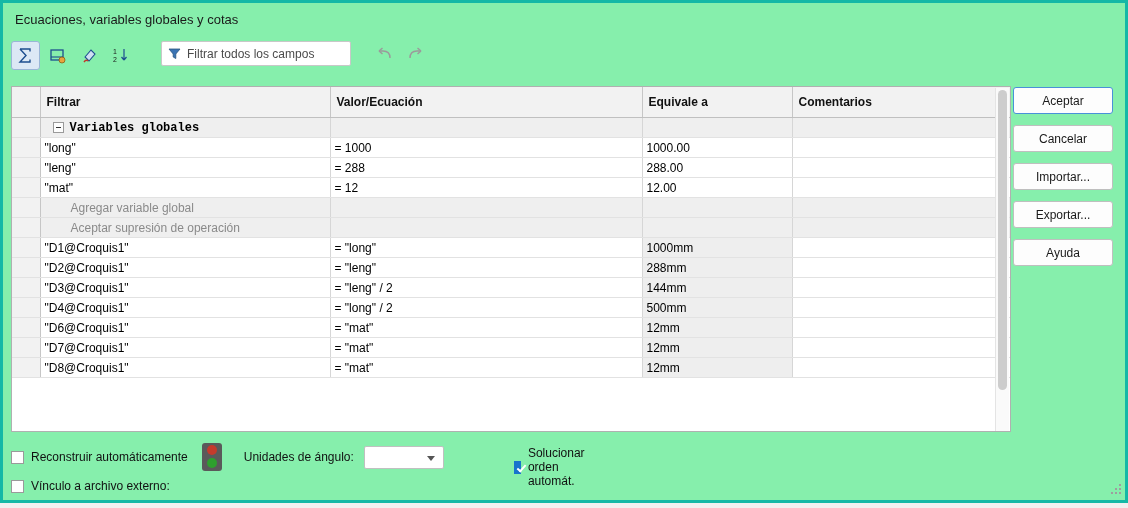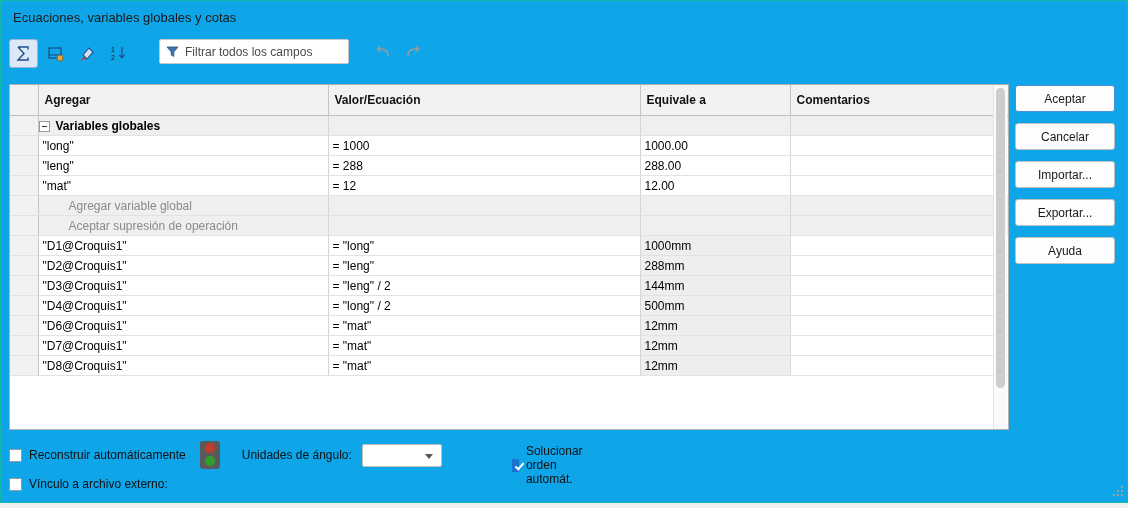--- a/index.html
+++ b/index.html
@@ -12,22 +12,22 @@
     background: #f0f0f0;
     font-family: "Liberation Sans", sans-serif;
     font-size: 12px;
     color: #000;
     overflow: hidden;
   }
   #dialog {
     position: relative;
     width: 1128px;
     height: 503px;
-    background: #0ea5e9;
-    border: 1px solid #14b8a6;
+    background: #86efac;
+    border: 3px solid #14b8a6;
     box-sizing: border-box;
   }
   
   #title-bar {
     position: absolute;
     left: 0; top: 0;
     width: 100%;
     height: 33px;
     box-sizing: border-box;
     padding: 9px 0 0 12px;
@@ -125,21 +125,21 @@
     vertical-align: middle;
   }
   table.grid tbody td.sel {
     background: #f2f2f2;
     border-right: 1px solid #c6c6c6;
   }
   tr.group td {
     background: #efefef;
     font-weight: bold;
   }
-  tr.group td.namecell { padding-left: 0; }
+  tr.group td.namecell { padding-left: 12px; font-family: Liberation Mono, monospace; }
   tr.adder td {
     background: #efefef;
     color: #8a8a8a;
   }
   tr.adder td.namecell { padding-left: 30px; }
   td.namecell { padding-left: 30px; }
   td.indent2 { padding-left: 56px; }
   td.valcell { padding-left: 6px; }
   td.eqcell { padding-left: 6px; }
   td.eqcell.shaded { background: #eeeeee; }
@@ -361,21 +361,21 @@
       <colgroup>
         <col class="c-sel">
           <col class="c-name">
           <col class="c-val">
           <col class="c-eq">
           <col class="c-com">
       </colgroup>
       <thead>
         <tr>
           <th class="c0"></th>
-          <th>Agregar</th>
+          <th>Filtrar</th>
           <th>Valor/Ecuación</th>
           <th>Equivale a</th>
           <th>Comentarios</th>
         </tr>
       </thead>
       <tbody id="grid-body">
           <tr class="group">
             <td class="sel"></td>
             <td class="namecell"><span class="expander"></span><span>Variables globales</span></td>
             <td class="valcell"></td>

